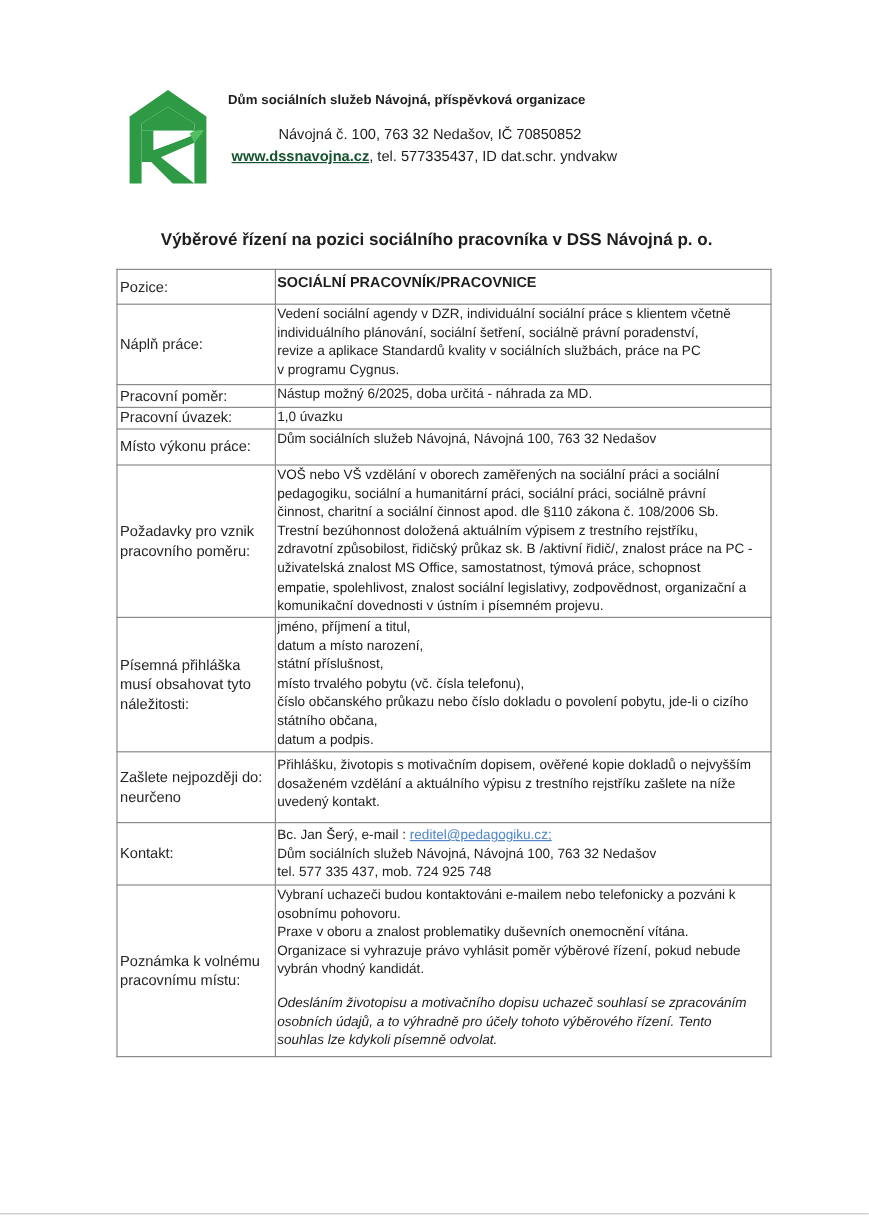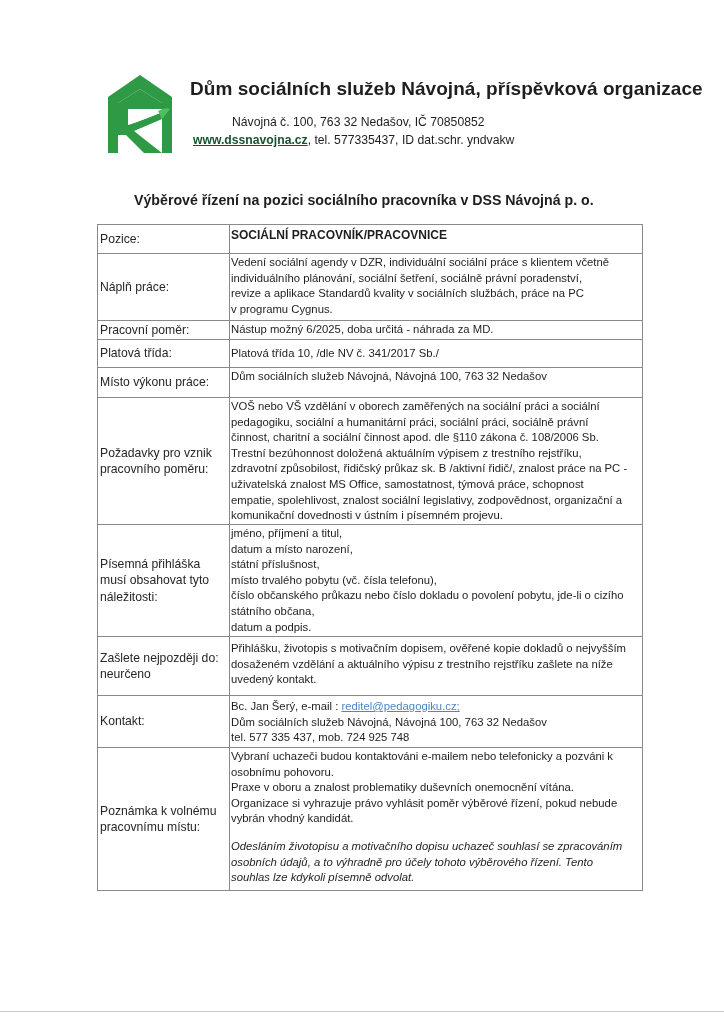--- a/index.html
+++ b/index.html
@@ -2,21 +2,21 @@
 <html><head>
 <meta charset="utf-8">
 <style>
   html, body { margin:0; padding:0; }
   body {
     width:724px; height:1024px; background:#ffffff; position:relative; overflow:hidden;
     font-family:"Liberation Sans", sans-serif; color:#1e1e1e;
   }
   .logo { position:absolute; left:100px; top:73px; width:80px; height:84px; }
   .hdr { position:absolute; left:190px; top:78px; width:420px; }
-  .hdr .org { font-weight:bold; font-size:19px; letter-spacing:0.05px; white-space:nowrap; }
+  .hdr .org { font-weight:bold; font-size:11px; letter-spacing:0.05px; white-space:nowrap; }
   .hdr .addr { font-size:12.2px; margin-top:15px; padding-left:42px; white-space:nowrap; }
   .hdr .contact { font-size:12.2px; margin-top:4px; padding-left:3px; white-space:nowrap; }
   .hdr .contact a { color:#14532d; text-decoration:underline;font-weight:bold; }
   .title {
     position:absolute; left:134px; top:192px; font-weight:bold; font-size:14.2px; white-space:nowrap;text-align:right;
   }
   table.job {
     position:absolute; left:97px; top:224px; width:546px; border-collapse:collapse;
     font-size:11.3px; line-height:15.6px;border-radius:21px;
   }
@@ -69,24 +69,24 @@
       <span class="line">revize  a aplikace Standardů kvality v sociálních službách, práce na PC</span>
       <span class="line">v programu Cygnus.</span>
     </td>
   </tr>
   <tr style="height:19px">
     <td class="lbl">Pracovní poměr:</td>
     <td class="val">
           <span class="line">Nástup možný 6/2025, doba určitá - náhrada za MD.</span>
         </td>
   </tr>
-  <tr style="height:28px">
-    <td class="lbl">Platová třída:</td>
-    <td class="val" style="vertical-align:middle">
-          <span class="line">Platová třída 10, /dle NV č. 341/2017 Sb./</span>
+  <tr style="height:18px">
+    <td class="lbl">Pracovní úvazek:</td>
+    <td class="val">
+          <span class="line">1,0 úvazku</span>
         </td>
   </tr>
   <tr style="height:30px">
     <td class="lbl">Místo výkonu práce:</td>
     <td class="val">
           <span class="line">Dům sociálních služeb Návojná, Návojná 100, 763 32 Nedašov</span>
         </td>
   </tr>
   <tr style="height:127px">
     <td class="lbl">

